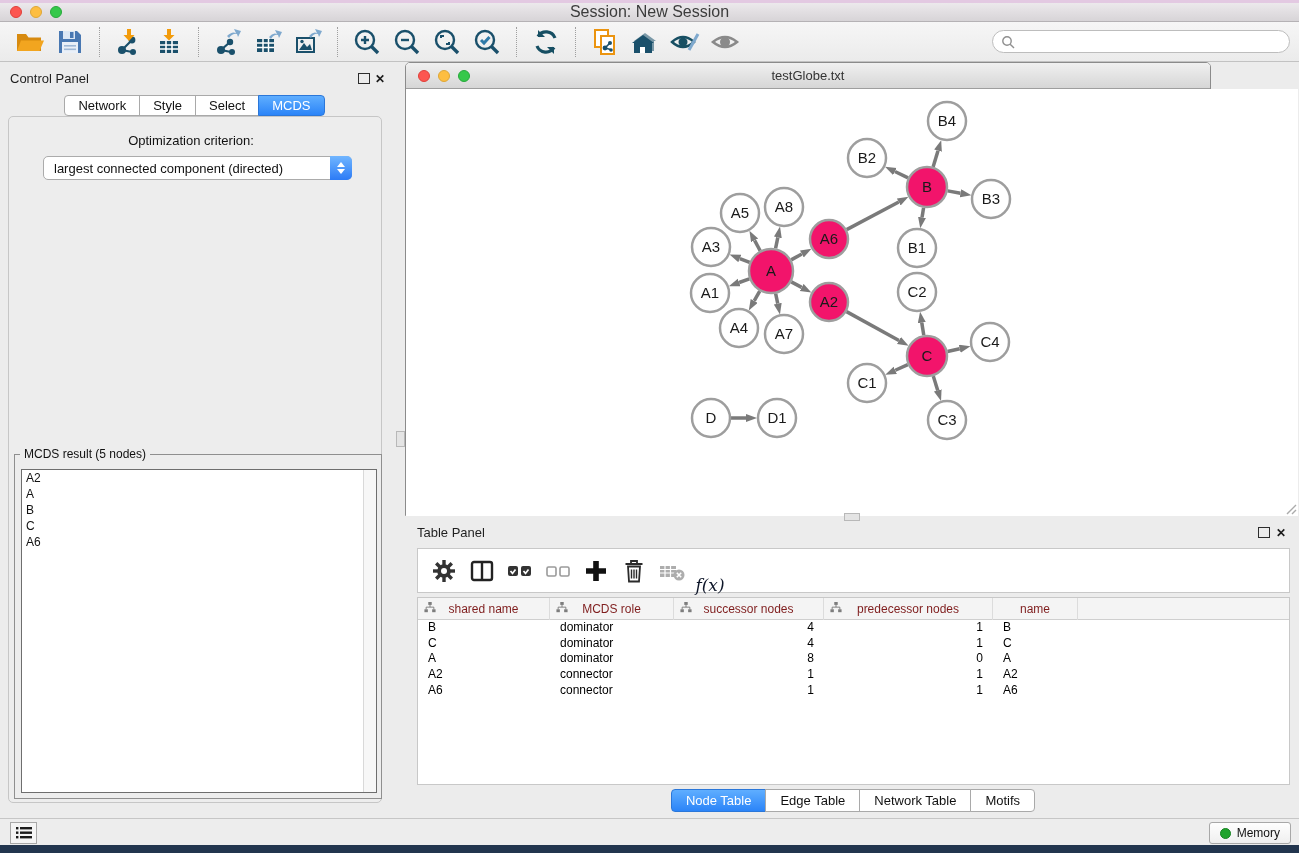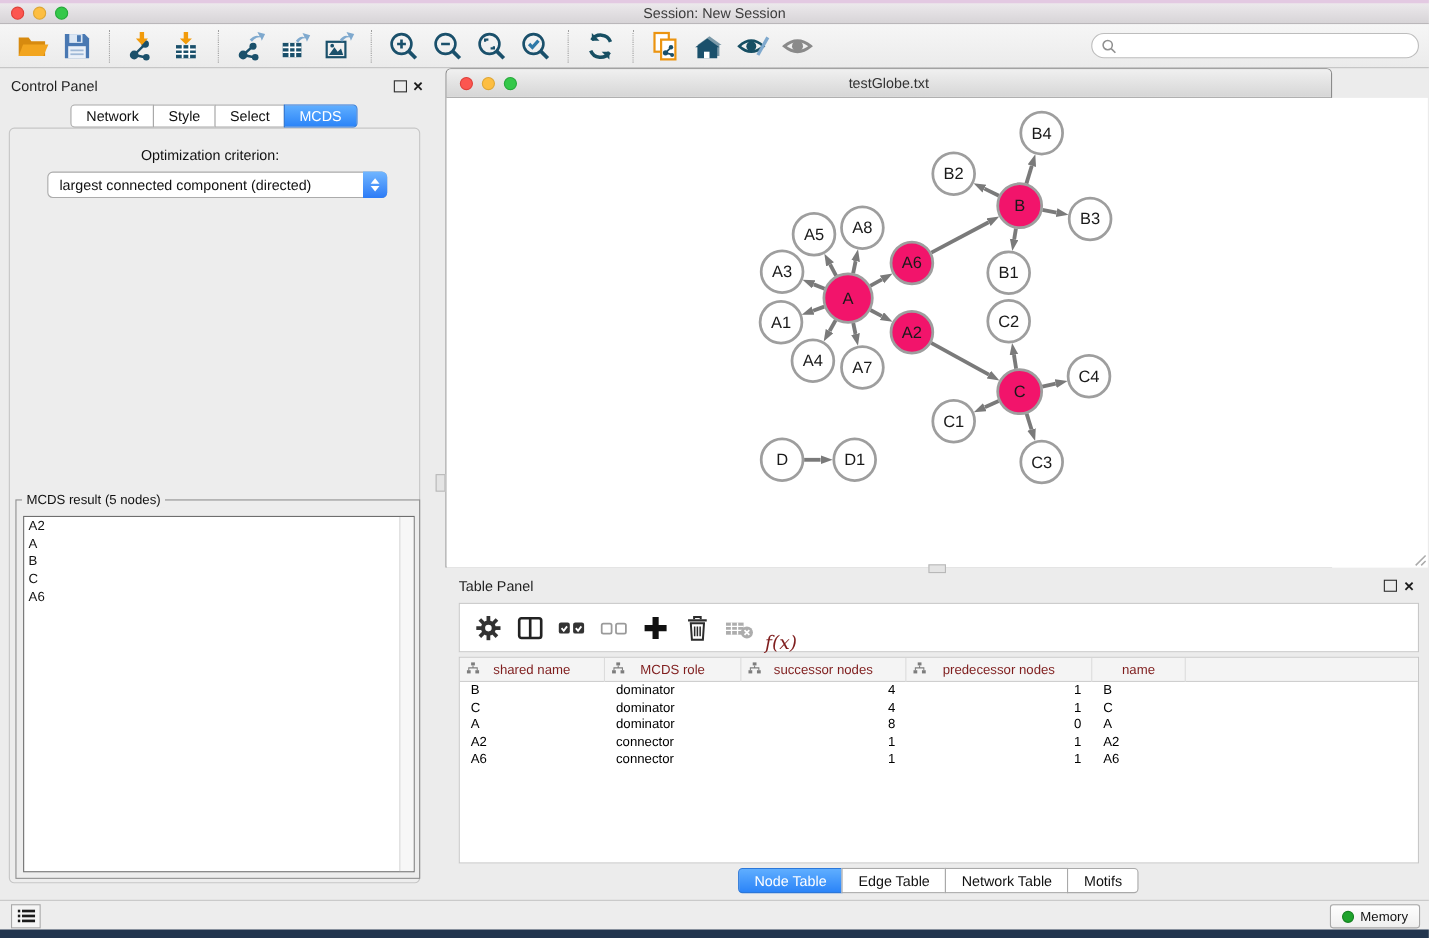--- a/index.html
+++ b/index.html
@@ -4,21 +4,21 @@
 <style>
   * { box-sizing: border-box; margin: 0; padding: 0; }
   html,body { width:1299px; height:853px; }
   body { font-family: "Liberation Sans", sans-serif; background:#ECECEC; overflow:hidden; }
   #app { position:relative; width:1299px; height:853px; background:#ECECEC; }
 
   
   .titlebar { position:absolute; left:0; top:0; width:1299px; height:22px;
     background:linear-gradient(#ECE9EC,#D7D4D7); border-top:3px solid #E3C9E2;
     border-bottom:1px solid #B5B2B5; }
-  .titlebar .title { display:block; text-align:center; font-size:13px; color:#3C3C3C; line-height:18px; }
+  .titlebar .title { display:block; text-align:center; font-size:16px; color:#3C3C3C; line-height:18px; }
   .lights { position:absolute; left:10px; top:3px; display:flex; gap:8px; }
   .light { width:12px; height:12px; border-radius:50%; display:inline-block; }
   .light.red   { background:#FC5650; border:1px solid #DF403A; }
   .light.yellow{ background:#FDBE41; border:1px solid #DEA736; }
   .light.green { background:#35C84A; border:1px solid #27A93B; }
 
   
   .toolbar { position:absolute; left:0; top:22px; width:1299px; height:40px;
     background:linear-gradient(#F6F6F6,#EBEBEB); border-bottom:1px solid #C2C2C2;
     display:flex; align-items:center; padding-left:10px; }
@@ -75,21 +75,21 @@
     background:#E4E4E4; border:1px solid #B8B8B8; }
   .hgrip { position:absolute; left:844px; top:513px; width:16px; height:8px;
     background:#E4E4E4; border:1px solid #B8B8B8; }
 
   
   .tp-header { position:absolute; left:417px; top:525px; font-size:13px; color:#1F1F1F; }
   .tp-toolbar { position:absolute; left:417px; top:548px; width:873px; height:45px; background:#FFF;
     border:1px solid #C8C8C8; display:flex; align-items:center; padding-left:7px; }
   .tp-btn { width:38px; height:36px; border:none; background:transparent; display:flex;
     align-items:center; justify-content:center; padding:0; }
-  .fx-label { font-family:"DejaVu Serif", serif; font-style:italic; font-size:17px; color:#7f1d1d;margin-top:28px; }
+  .fx-label { font-family:"DejaVu Serif", serif; font-style:italic; font-size:17px; color:#0f172a;margin-top:28px; }
   .tp-table { position:absolute; left:417px; top:597px; width:873px; height:188px; background:#FFF;
     border:1px solid #C8C8C8; overflow:hidden; }
   .thead { display:flex; height:22px; background:#F4F4F4; border-bottom:1px solid #CFCFCF; }
   .th { position:relative; display:flex; align-items:center; justify-content:center;
     font-size:12px; color:#7f1d1d; border-right:1px solid #DCDCDC; height:22px; }
   .th .tree { position:absolute; left:6px; top:4px; }
   .trow { display:flex; height:15.7px; }
   .td { font-size:12px; color:#000; line-height:15.7px; white-space:nowrap; overflow:hidden; }
   .td.l { text-align:left; padding-left:10px; }
   .td.r { text-align:right; padding-right:10px; }

